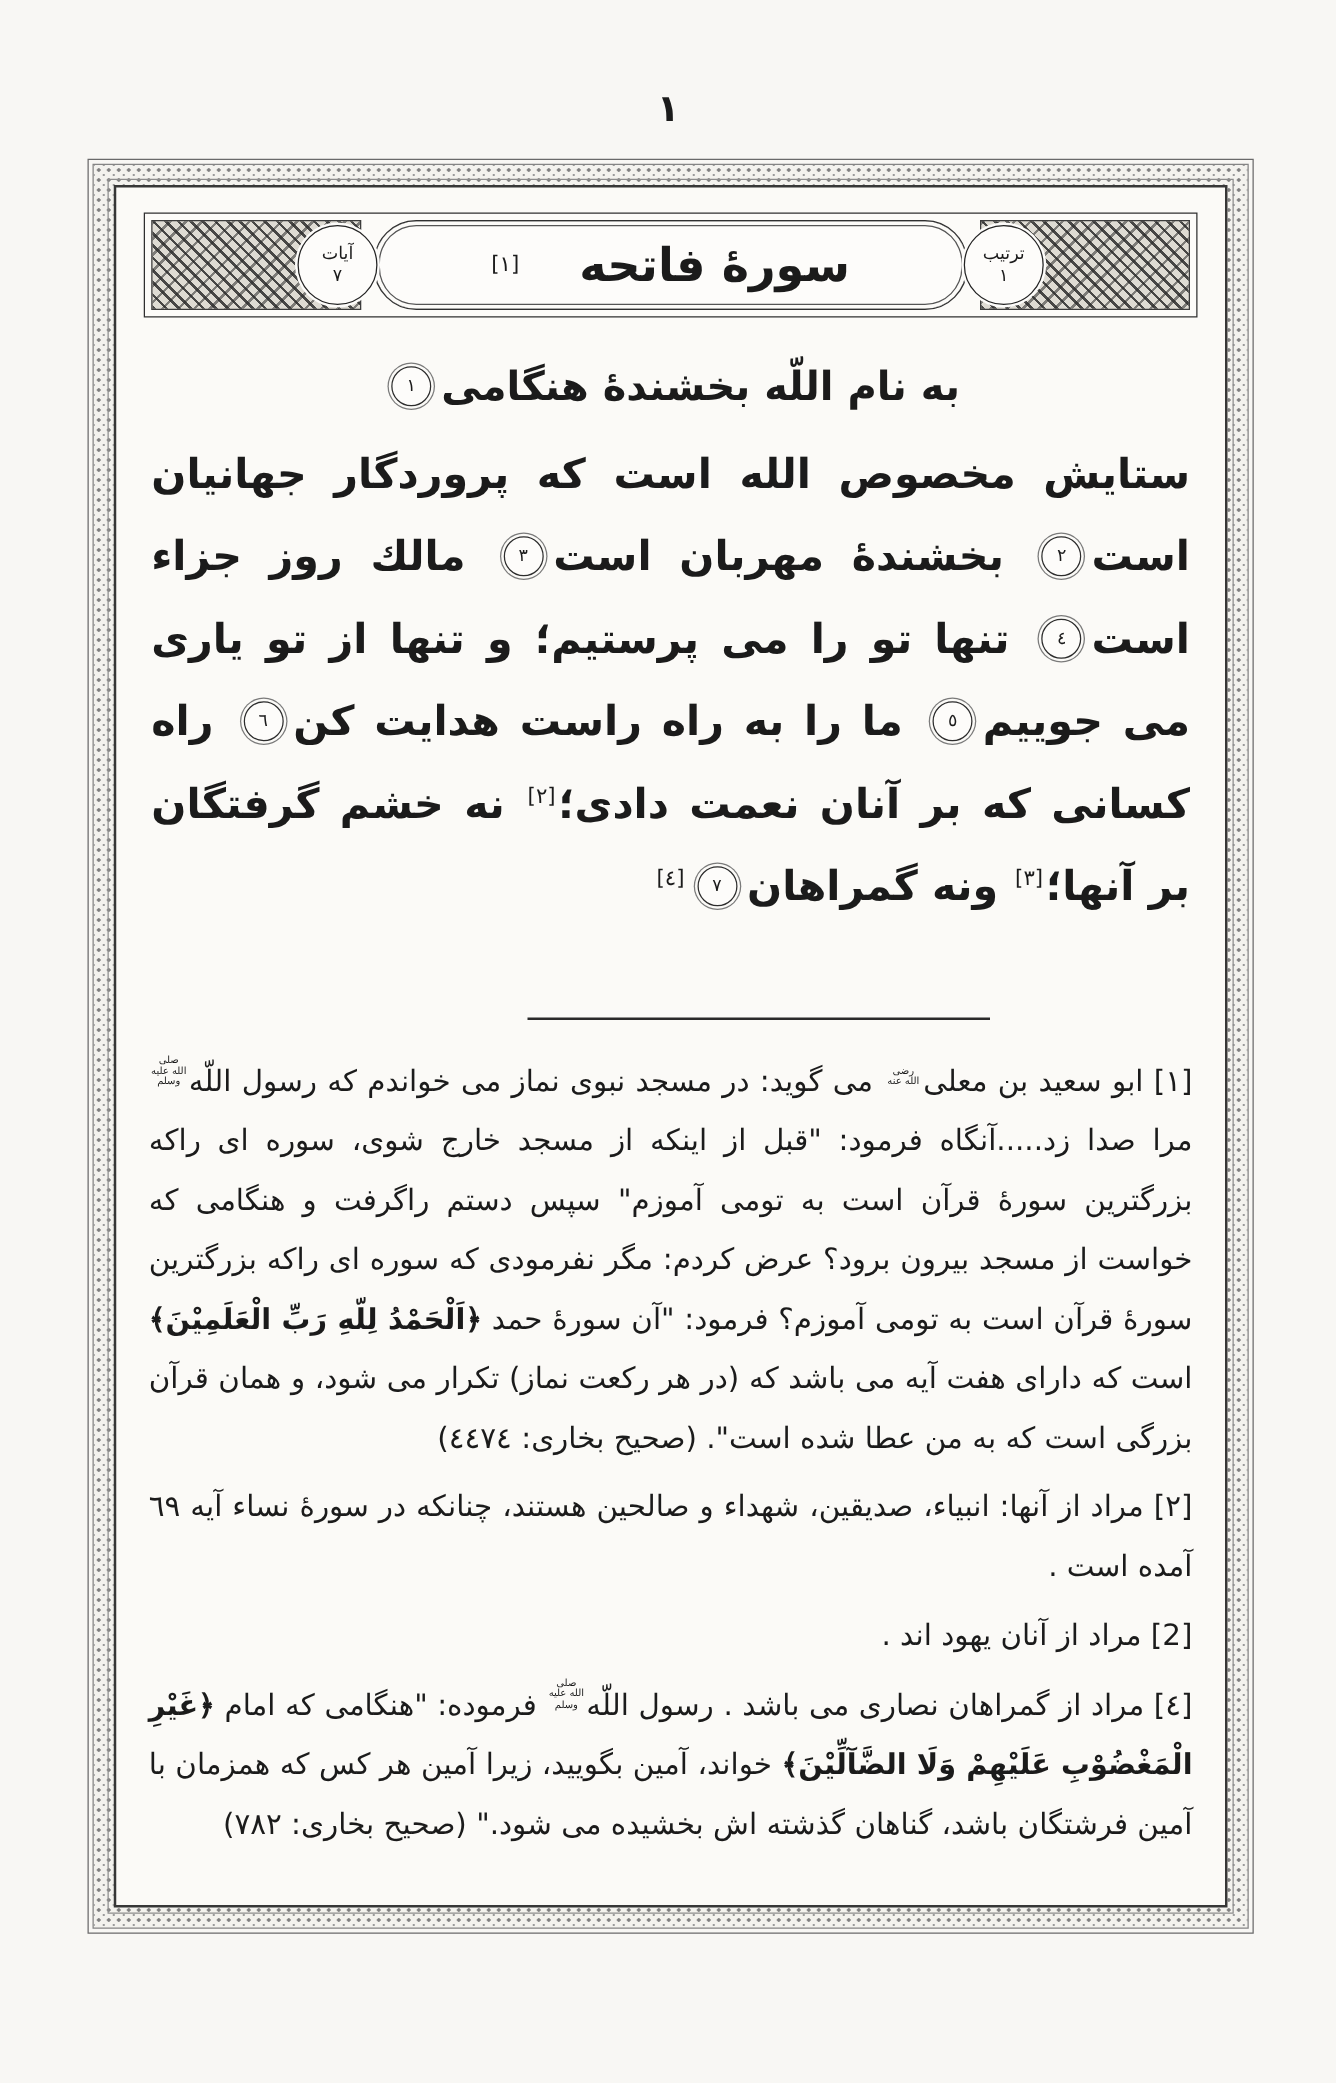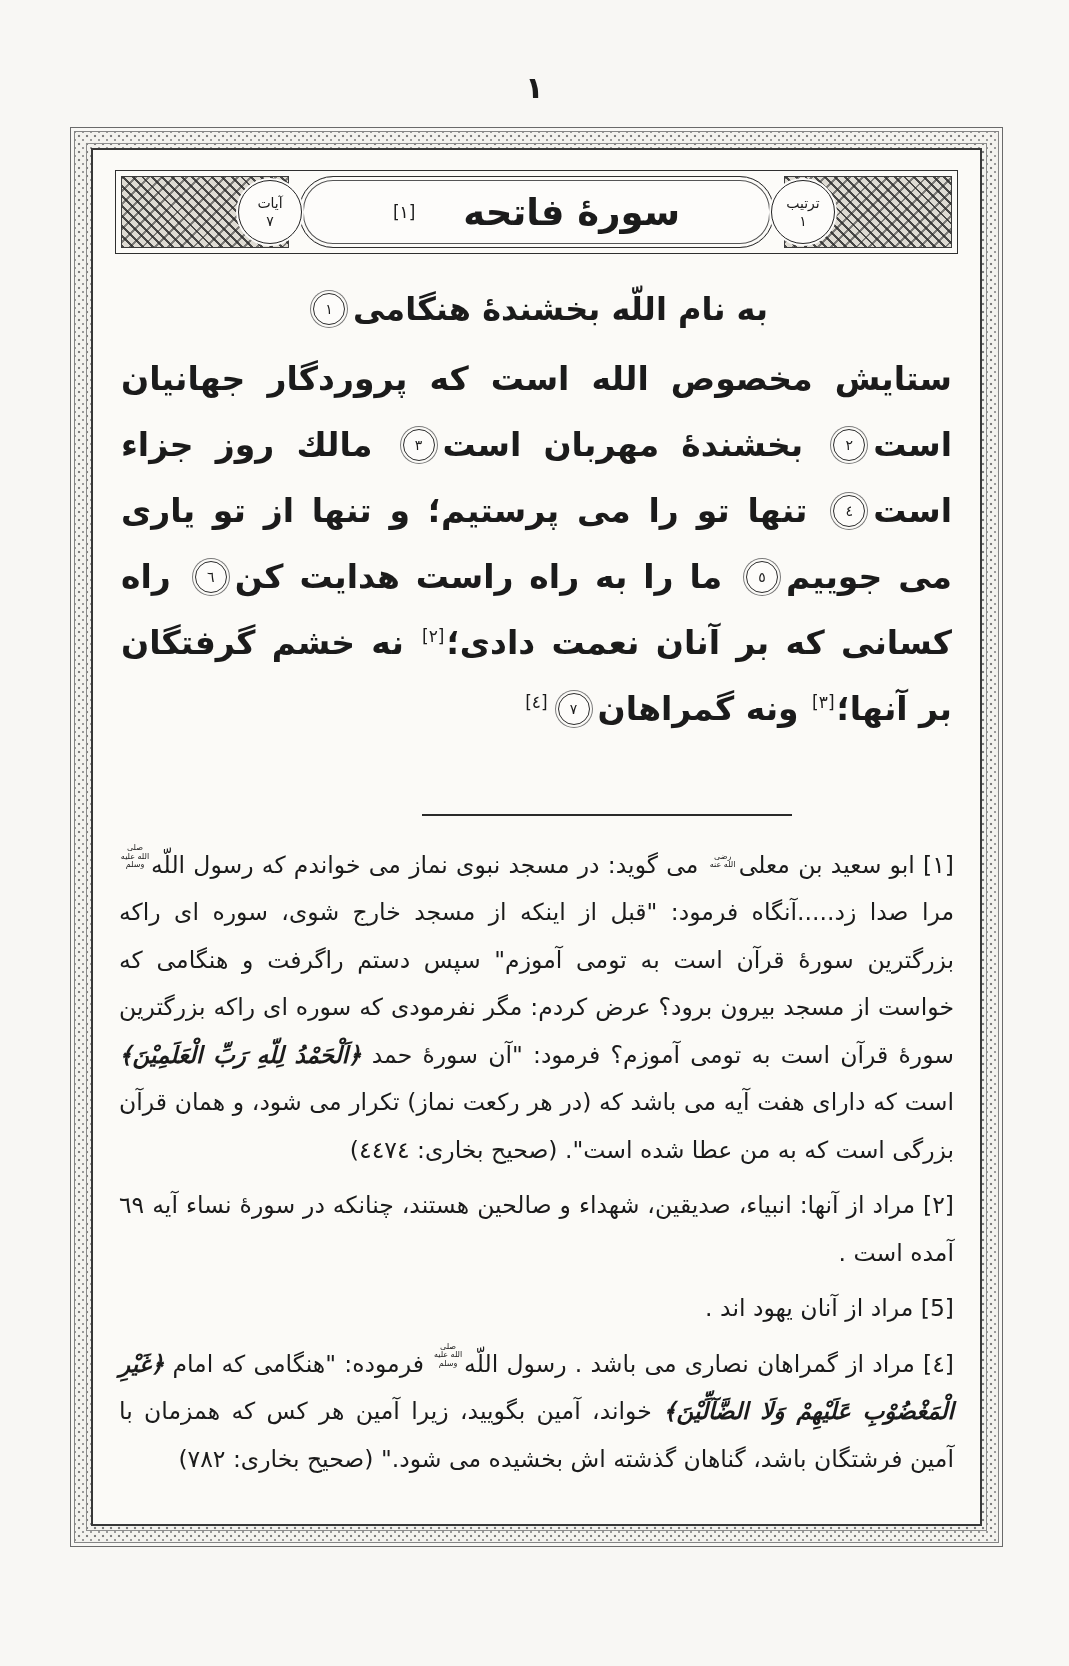--- a/index.html
+++ b/index.html
@@ -89,21 +89,21 @@
     font-size:14px;font-weight:normal;
     margin:0 8px;vertical-align:middle;position:relative;top:-2px;
     background:#fdfcfa;
   }
   .seg-fnref{font-size:17px;font-weight:normal;line-height:0;margin:0 2px;}
   .seg-hon{
     display:inline-block;width:30px;
     font-size:8px;font-weight:normal;line-height:1.05;
     text-align:center;vertical-align:6px;margin:0 1px;
   }
-  .seg-quran{font-weight:bold;font-size:0.98em;font-style:italic;}
+  .seg-quran{font-weight:bold;font-size:0.98em;}
   
   .fn-sep{
     width:370px;height:2px;background:#2a2a2a;
     margin:72px 166px 26px auto;
   }
   .footnotes{margin:0 4px;}
   .footnote{
     font-size:23.5px;line-height:2.02;
     text-align:justify;margin-bottom:8px;
   }
@@ -140,21 +140,21 @@
 
           <div class="bismillah"><span class="seg-text">به نام اللّه بخشندهٔ هنگامی</span><span class="seg-verse">١</span></div>
 
           <p class="translation"><span class="seg-text">ستایش مخصوص الله است که پروردگار جهانیان است</span><span class="seg-verse">٢</span><span class="seg-text"> بخشندهٔ مهربان است</span><span class="seg-verse">٣</span><span class="seg-text"> مالك روز جزاء است</span><span class="seg-verse">٤</span><span class="seg-text"> تنها تو را می پرستیم؛ و تنها از تو یاری می جوییم</span><span class="seg-verse">٥</span><span class="seg-text"> ما را به راه راست هدایت کن</span><span class="seg-verse">٦</span><span class="seg-text"> راه کسانی که بر آنان نعمت دادی؛</span><sup class="seg-fnref">[٢]</sup><span class="seg-text"> نه خشم گرفتگان بر آنها؛</span><sup class="seg-fnref">[٣]</sup><span class="seg-text"> ونه گمراهان</span><span class="seg-verse">٧</span><sup class="seg-fnref">[٤]</sup></p>
 
           <div class="fn-sep"></div>
 
           <div class="footnotes">
             <div class="footnote"><span class="seg-text">[١] ابو سعید بن معلی</span><span class="seg-hon">رضی الله عنه</span><span class="seg-text"> می گوید: در مسجد نبوی نماز می خواندم که رسول اللّه</span><span class="seg-hon">صلی الله علیه وسلم</span><span class="seg-text"> مرا صدا زد.....آنگاه فرمود: "قبل از اینکه از مسجد خارج شوی، سوره ای راکه بزرگترین سورهٔ قرآن است به تومی آموزم" سپس دستم راگرفت و هنگامی که خواست از مسجد بیرون برود؟ عرض کردم: مگر نفرمودی که سوره ای راکه بزرگترین سورهٔ قرآن است به تومی آموزم؟ فرمود: "آن سورهٔ حمد </span><span class="seg-quran">﴿اَلْحَمْدُ لِلّهِ رَبِّ الْعَلَمِيْنَ﴾</span><span class="seg-text"> است که دارای هفت آیه می باشد که (در هر رکعت نماز) تکرار می شود، و همان قرآن بزرگی است که به من عطا شده است". (صحیح بخاری: ٤٤٧٤)</span></div>
             <div class="footnote"><span class="seg-text">[٢] مراد از آنها: انبیاء، صدیقین، شهداء و صالحین هستند، چنانکه در سورهٔ نساء آیه ٦٩ آمده است .</span></div>
-            <div class="footnote"><span class="seg-text">[5] مراد از آنان یهود اند .</span></div>
+            <div class="footnote"><span class="seg-text">[2] مراد از آنان یهود اند .</span></div>
             <div class="footnote"><span class="seg-text">[٤] مراد از گمراهان نصاری می باشد . رسول اللّه</span><span class="seg-hon">صلی الله علیه وسلم</span><span class="seg-text"> فرموده: "هنگامی که امام </span><span class="seg-quran">﴿غَيْرِ الْمَغْضُوْبِ عَلَيْهِمْ وَلَا الضَّآلِّيْنَ﴾</span><span class="seg-text"> خواند، آمین بگویید، زیرا آمین هر کس که همزمان با آمین فرشتگان باشد، گناهان گذشته اش بخشیده می شود." (صحیح بخاری: ٧٨٢)</span></div>
           </div>
 
         </div>
       </div>
     </div>
   </div>
 </div>
 
 </body></html>

